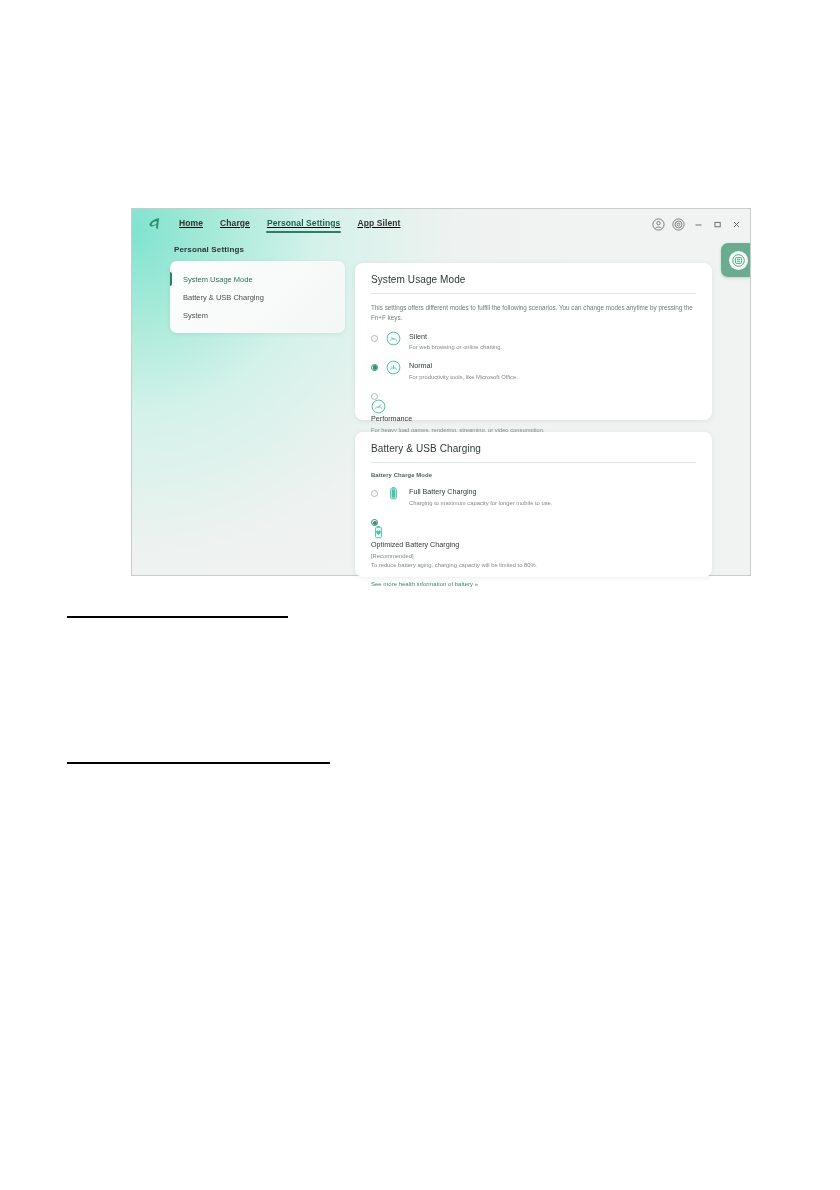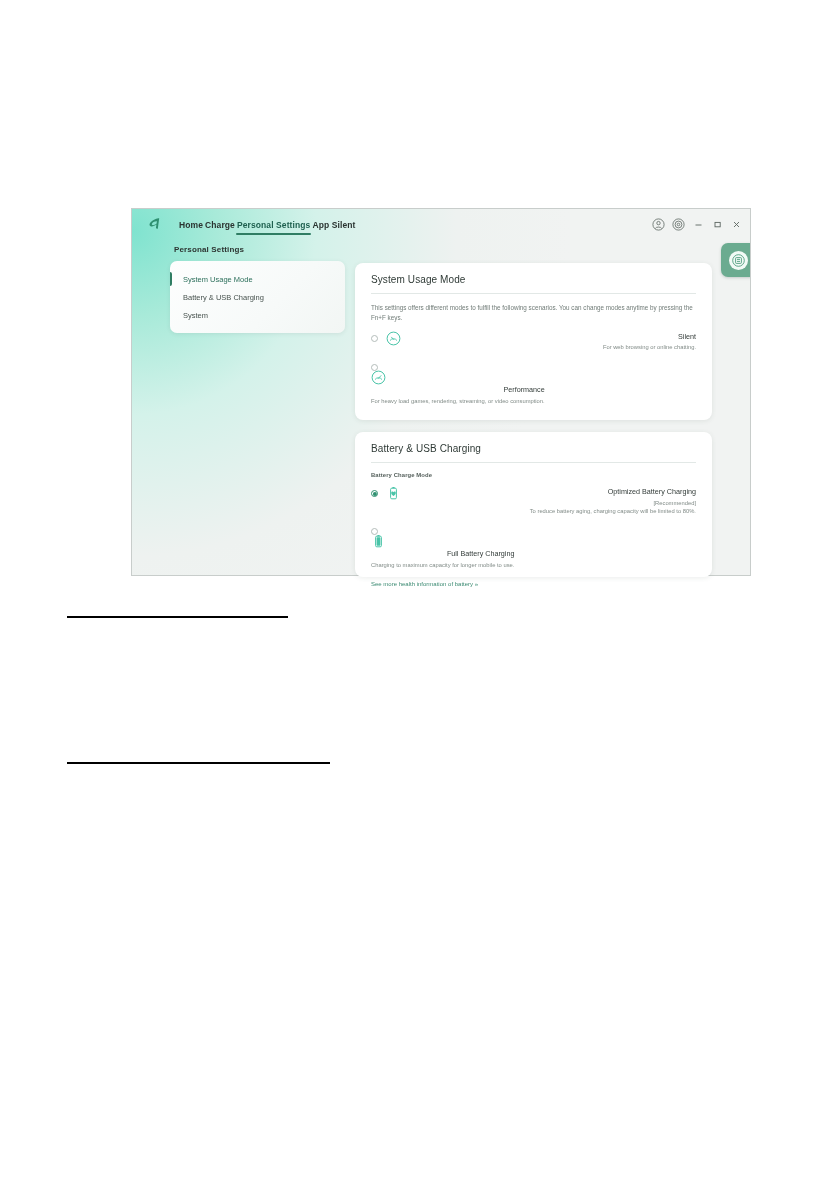--- a/index.html
+++ b/index.html
@@ -50,22 +50,24 @@
   #brand-logo {
     width: 18px; height: 18px;
     display: flex; align-items: center; justify-content: center;
     margin-right: 14px;
     flex: 0 0 auto;
   }
   #brand-logo svg { display: block; }
 
   .nav-tabs {
     display: flex;
-    align-items: flex-end;
+    align-items: flex-start;
+    gap: 15px;
     height: 100%;
+    text-decoration: underline;
   }
   .nav-tab {
     position: relative;
     font-size: 8.5px;
     font-weight: bold;
     color: #2a3330;
     white-space: nowrap;
     padding: 9px 1px 9px 1px;
     letter-spacing: .1px;
   }
@@ -216,21 +218,21 @@
     flex: 0 0 auto;
     width: 15px; height: 15px;
     margin-right: 8px;
     margin-top: -1px;
     display: flex;
     align-items: center;
     justify-content: center;
   }
   .opt-icon svg { display: block; }
 
-  .opt-text { flex: 1 1 auto; min-width: 0; text-align: right; }
+  .opt-text { flex: 1 1 auto; min-width: 0; }
   .opt-label {
     font-size: 7.2px;
     color: #333c39;
     line-height: 1.35;
     margin-bottom: 2px;
   }
   .opt-sub {
     font-size: 5.8px;
     color: #818b87;
     line-height: 1.5;
@@ -371,20 +373,34 @@
         <path d="M4.0 9.6 A4.2 4.2 0 0 1 11.0 9.6" fill="none" stroke="#49c4a8" stroke-width="0.9"></path>
         <line x1="7.5" y1="8.4" x2="5.5" y2="6.2" stroke="#49c4a8" stroke-width="0.9" stroke-linecap="round"></line>
       </svg>
     </div>
     <div class="opt-text">
       <div class="opt-label">Silent</div>
       <div class="opt-sub">For web browsing or online chatting.</div>
     </div>
   </div>
 
+  <div class="opt-row">
+    <div class="radio checked"></div>
+    <div class="opt-icon">
+      <svg width="15" height="15" viewBox="0 0 15 15">
+        <circle cx="7.5" cy="7.5" r="6.4" fill="none" stroke="#49c4a8" stroke-width="1"></circle>
+        <path d="M4.0 9.6 A4.2 4.2 0 0 1 11.0 9.6" fill="none" stroke="#49c4a8" stroke-width="0.9"></path>
+        <line x1="7.5" y1="8.6" x2="7.5" y2="5.2" stroke="#49c4a8" stroke-width="0.9" stroke-linecap="round"></line>
+      </svg>
+    </div>
+    <div class="opt-text">
+      <div class="opt-label">Normal</div>
+      <div class="opt-sub">For productivity tools, like Microsoft Office.</div>
+    </div>
+  </div>
 
   <div class="opt-row">
     <div class="radio"></div>
     <div class="opt-icon">
       <svg width="15" height="15" viewBox="0 0 15 15">
         <circle cx="7.5" cy="7.5" r="6.4" fill="none" stroke="#49c4a8" stroke-width="1"></circle>
         <path d="M4.0 9.6 A4.2 4.2 0 0 1 11.0 9.6" fill="none" stroke="#49c4a8" stroke-width="0.9"></path>
         <line x1="7.2" y1="8.6" x2="10.0" y2="5.6" stroke="#49c4a8" stroke-width="0.9" stroke-linecap="round"></line>
       </svg>
     </div>
@@ -395,50 +411,50 @@
   </div>
 </div>
 
 <div class="content-card" id="card-battery">
   <div class="card-title">Battery &amp; USB Charging</div>
   <div class="card-rule"></div>
   <div class="section-sublabel">Battery Charge Mode</div>
 
   
   <div class="opt-row">
+    <div class="radio"></div>
+    <div class="opt-icon">
+      <svg width="15" height="15" viewBox="0 0 15 15">
+        <rect x="4.6" y="2.2" width="5.8" height="10.6" rx="1.2" fill="none" stroke="#49c4a8" stroke-width="1"></rect>
+        <rect x="6.3" y="1.0" width="2.4" height="1.3" rx="0.4" fill="#49c4a8"></rect>
+        <rect x="5.6" y="3.3" width="3.8" height="8.4" rx="0.6" fill="#49c4a8"></rect>
+      </svg>
+    </div>
+    <div class="opt-text">
+      <div class="opt-label">Full Battery Charging</div>
+      <div class="opt-sub">Charging to maximum capacity for longer mobile to use.</div>
+    </div>
+  </div>
+
+  
+  <div class="opt-row">
     <div class="radio checked"></div>
     <div class="opt-icon">
       <svg width="15" height="15" viewBox="0 0 15 15">
         <rect x="4.6" y="2.2" width="5.8" height="10.6" rx="1.2" fill="none" stroke="#49c4a8" stroke-width="1"></rect>
         <rect x="6.3" y="1.0" width="2.4" height="1.3" rx="0.4" fill="#49c4a8"></rect>
         <path d="M7.5 9.9 C6.0 8.7 5.2 7.9 5.2 6.9 C5.2 6.1 5.8 5.6 6.5 5.6 C7.0 5.6 7.3 5.9 7.5 6.2 C7.7 5.9 8.0 5.6 8.5 5.6 C9.2 5.6 9.8 6.1 9.8 6.9 C9.8 7.9 9.0 8.7 7.5 9.9 Z" fill="#49c4a8"></path>
       </svg>
     </div>
     <div class="opt-text">
       <div class="opt-label">Optimized Battery Charging</div>
       <div class="opt-sub">
         <span class="recommended">[Recommended]</span>
         <span>To reduce battery aging, charging capacity will be limited to 80%.</span>
       </div>
     </div>
   </div>
 
-  
-  <div class="opt-row">
-    <div class="radio"></div>
-    <div class="opt-icon">
-      <svg width="15" height="15" viewBox="0 0 15 15">
-        <rect x="4.6" y="2.2" width="5.8" height="10.6" rx="1.2" fill="none" stroke="#49c4a8" stroke-width="1"></rect>
-        <rect x="6.3" y="1.0" width="2.4" height="1.3" rx="0.4" fill="#49c4a8"></rect>
-        <rect x="5.6" y="3.3" width="3.8" height="8.4" rx="0.6" fill="#49c4a8"></rect>
-      </svg>
-    </div>
-    <div class="opt-text">
-      <div class="opt-label">Full Battery Charging</div>
-      <div class="opt-sub">Charging to maximum capacity for longer mobile to use.</div>
-    </div>
-  </div>
-
   <a class="more-link">See more health information of battery »</a>
 </div>
 
 <div class="doc-rule" id="doc-rule-1"></div>
 <div class="doc-rule" id="doc-rule-2"></div>
 
 </body></html>

